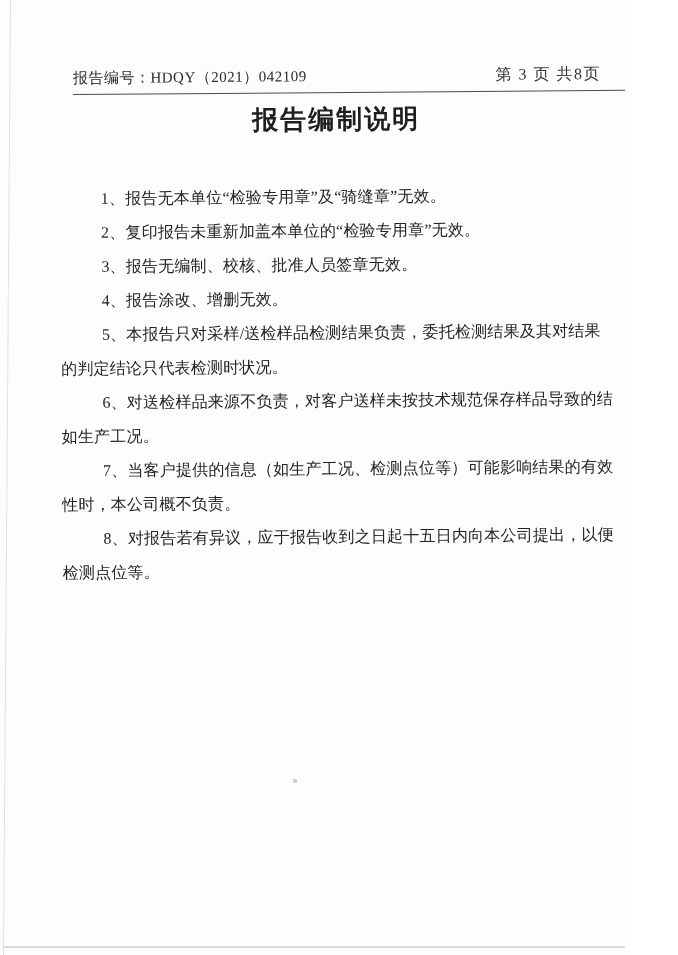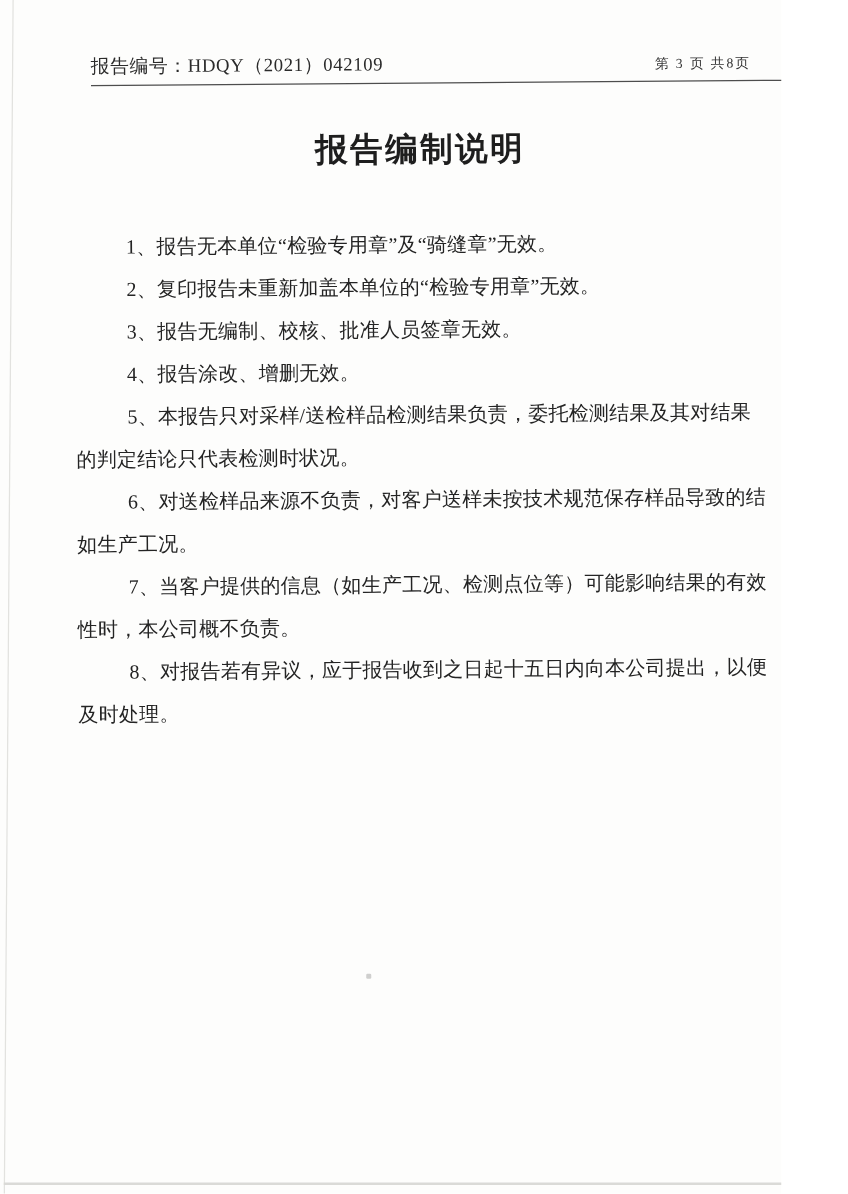--- a/index.html
+++ b/index.html
@@ -48,25 +48,26 @@
     border-bottom: 1.6px solid #4d4d4d;
     padding-bottom: 5px;
   }
   .report-no {
     font-size: 15px;
     letter-spacing: 0.5px;
     color: #2b2b2b;
     white-space: nowrap;
   }
   .pageno {
-    font-size: 11px;
+    font-size: 16px;
     letter-spacing: 1.5px;
     color: #333;
     padding-right: 28px;
     white-space: nowrap;
+    margin-top: 24px;
   }
   .title {
     position: absolute; left: 0; top: 102px;
     width: 678px;
     text-align: center;
     font-size: 26px;
     font-weight: bold;
     letter-spacing: 2px;
     color: #1e1e1e;
     margin: 0;
@@ -120,21 +121,21 @@
     <h1 class="title">报告编制说明</h1>
 
     <div class="body-block">
       <p class="item"><span>1、报告无本单位“检验专用章”及“骑缝章”无效。</span></p>
       <p class="item"><span>2、复印报告未重新加盖本单位的“检验专用章”无效。</span></p>
       <p class="item"><span>3、报告无编制、校核、批准人员签章无效。</span></p>
       <p class="item"><span>4、报告涂改、增删无效。</span></p>
       <p class="item"><span>5、本报告只对采样/送检样品检测结果负责，委托检测结果及其对结果</span><br><span>的判定结论只代表检测时状况。</span></p>
       <p class="item"><span>6、对送检样品来源不负责，对客户送样未按技术规范保存样品导致的结</span><br><span>如生产工况。</span></p>
       <p class="item"><span>7、当客户提供的信息（如生产工况、检测点位等）可能影响结果的有效</span><br><span>性时，本公司概不负责。</span></p>
-      <p class="item"><span>8、对报告若有异议，应于报告收到之日起十五日内向本公司提出，以便</span><br><span>及时处理。</span></p>
+      <p class="item"><span>8、对报告若有异议，应于报告收到之日起十五日内向本公司提出，以便</span><br><span>检测点位等。</span></p>
     </div>
 
   </div>
 
   <div class="seal-mark m1"></div>
   <div class="seal-mark m2"></div>
   <div class="seal-mark m3"></div>
   <div class="seal-mark m4"></div>
   <div class="seal-mark m5"></div>
   <div class="speck"></div>

